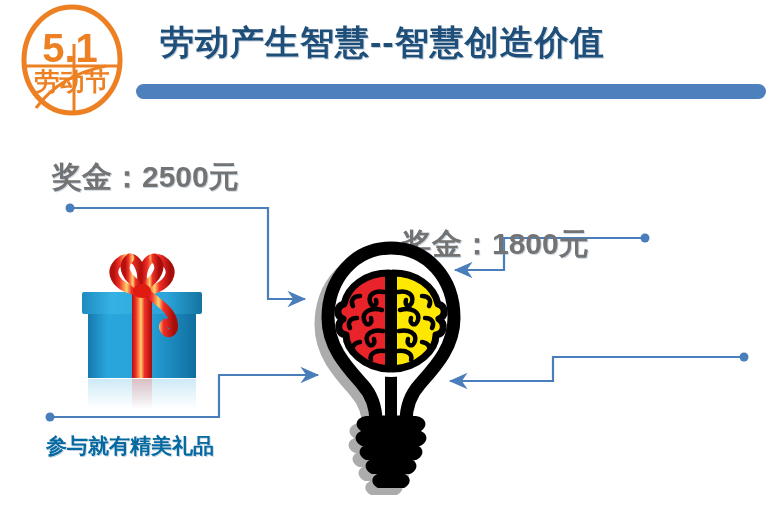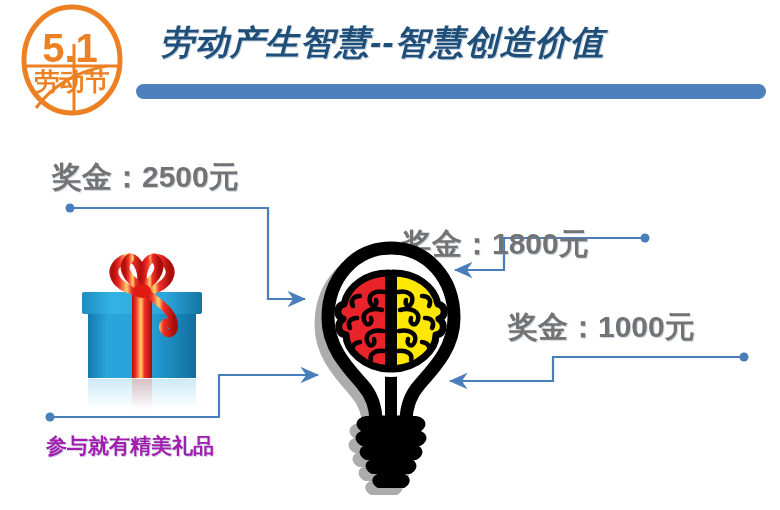--- a/index.html
+++ b/index.html
@@ -32,21 +32,20 @@
   .main-title {
     position: absolute;
     left: 160px;
     top: 20px;
     font-size: 34px;
     font-weight: bold;
     letter-spacing: 1px;
     color: #1F4E79;
     white-space: nowrap;
     text-shadow: 1px 1px 0 rgba(120,150,180,0.45);
-    font-style: italic;
   }
 
   .title-bar {
     position: absolute;
     left: 136px;
     top: 84px;
     width: 630px;
     height: 15px;
     background: #4E80BD;
     border-radius: 8px;
@@ -64,21 +63,21 @@
   .prize-2500 { left: 52px;  top: 157px; }
   .prize-1800 { left: 402px; top: 188px; margin-top: 36px; }
   .prize-1000 { left: 508px; top: 307px; }
 
   .gift-caption {
     position: absolute;
     left: 46px;
     top: 432px;
     font-size: 21px;
     font-weight: bold;
-    color: #a21caf;
+    color: #0369a1;
     white-space: nowrap;
     text-shadow: 1px 1px 0 rgba(120,150,180,0.40);
   }
 
   
   .connectors {
     position: absolute;
     left: 0; top: 0;
     width: 780px; height: 510px;
     pointer-events: none;
@@ -150,21 +149,20 @@
     <g>
       <circle cx="744" cy="357" r="4.5" fill="#4A7EBB"></circle>
       <path d="M744,357 L553,357 L553,381 L450,381" fill="none" stroke="#4A7EBB" stroke-width="2.2" marker-end="url(#arrowL)"></path>
     </g>
   </svg>
 
   <div class="prize-label prize-2500">奖金：2500元</div>
 
   <div class="prize-label prize-1800">奖金：1800元</div>
 
-  <div class="prize-label prize-1000">奖金：1000元</div>
 
   <div class="gift-caption">参与就有精美礼品</div>
 
   <div class="giftbox">
     <svg viewBox="0 0 160 175" width="160" height="175" aria-hidden="true">
       <defs>
         <linearGradient id="boxBody" x1="0" y1="0" x2="1" y2="0">
           <stop offset="0%" stop-color="#1479AE"></stop>
           <stop offset="18%" stop-color="#2AA6DC"></stop>
           <stop offset="55%" stop-color="#27A3DA"></stop>

